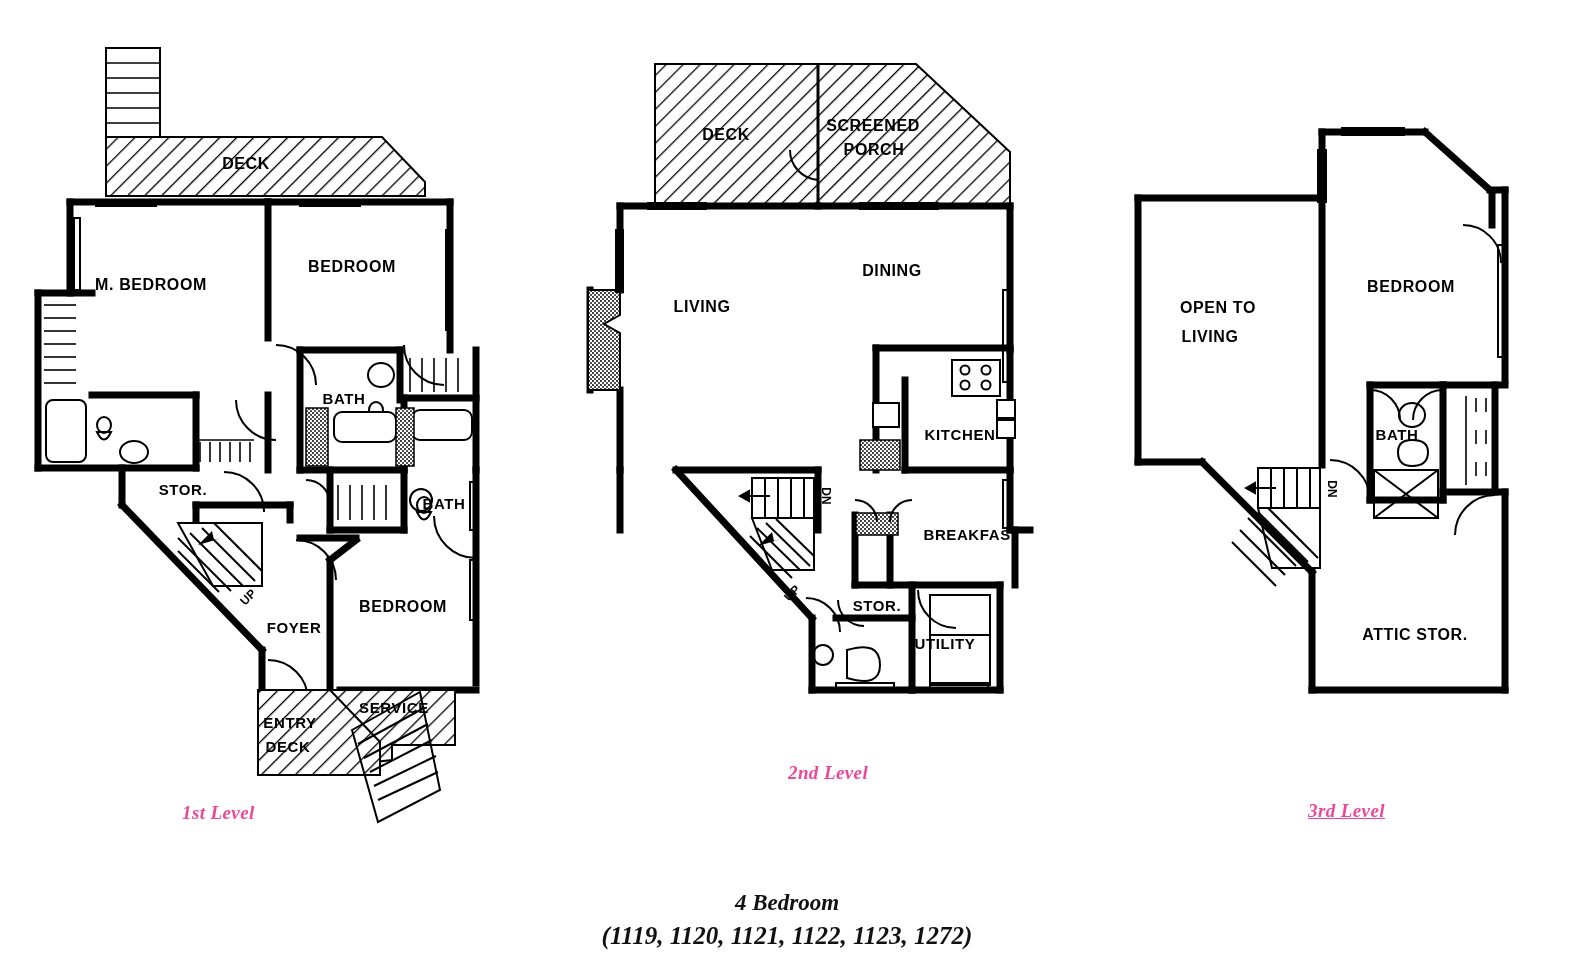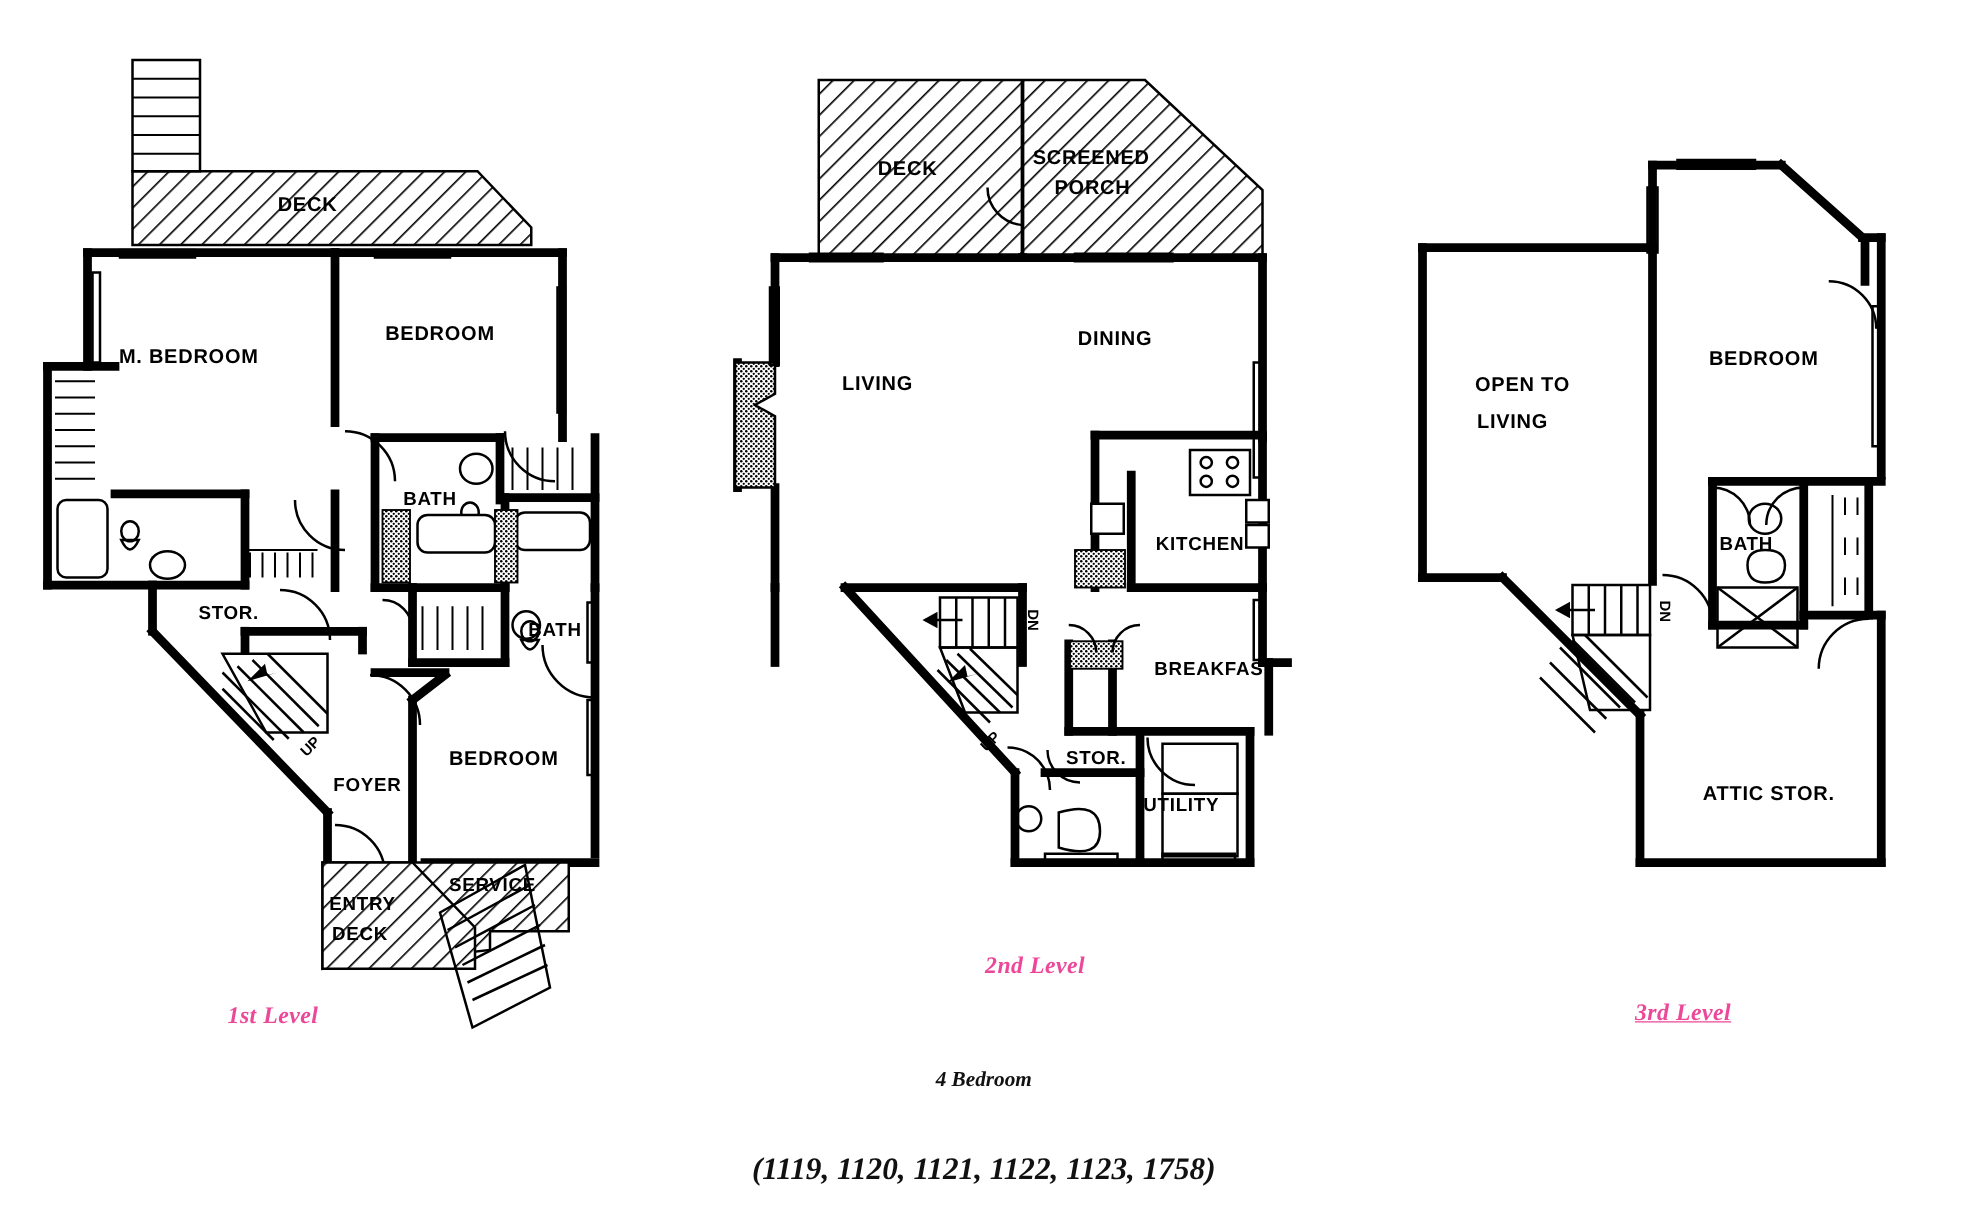--- a/index.html
+++ b/index.html
@@ -46,21 +46,21 @@
     position: absolute;
     left: 0;
     right: 0;
     text-align: center;
     font-family: "Liberation Serif", serif;
     font-style: italic;
     font-weight: bold;
     color: #111111;
     white-space: nowrap;
   }
-  #footer-title { top: 854px; font-size: 17px; }
+  #footer-title { top: 890px; font-size: 23px; }
   #footer-units { top: 922px; font-size: 25px; }
 
   
   text.room {
     font-family: "Liberation Sans", sans-serif;
     font-weight: bold;
     fill: #000000;
     letter-spacing: 0.6px;
   }
   text.r16 { font-size: 16px; }
@@ -480,15 +480,15 @@
         <text class="stair-note" x="1328" y="489" transform="rotate(90 1328 489)" text-anchor="middle">DN</text>
       </g>
     </g>
   </svg>
 
   <div class="level-caption" id="cap-1">1st Level</div>
   <div class="level-caption" id="cap-2">2nd Level</div>
   <div class="level-caption" id="cap-3">3rd Level</div>
 
   <div class="footer" id="footer-title">4 Bedroom</div>
-  <div class="footer" id="footer-units">(1119, 1120, 1121, 1122, 1123, 1758)</div>
+  <div class="footer" id="footer-units">(1119, 1120, 1121, 1122, 1123, 1272)</div>
 
 </div>
 
 </body></html>

